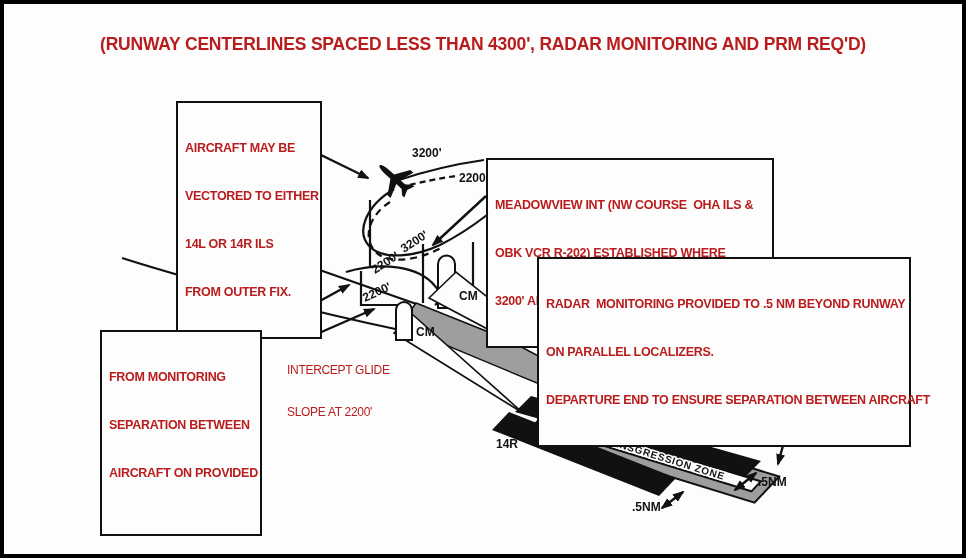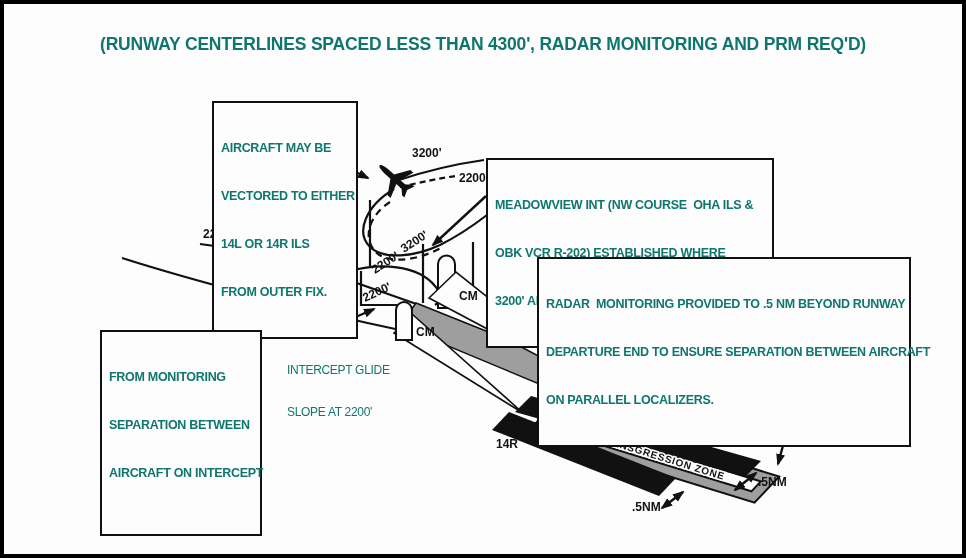--- a/index.html
+++ b/index.html
@@ -1,30 +1,30 @@
 <!DOCTYPE html>
 <html><head>
 <meta charset="utf-8">
 <style>
   html,body{margin:0;padding:0;background:#e8e8e8;}
   #frame{
     position:relative;width:966px;height:558px;box-sizing:border-box;
     background:#fdfdfd;border:4px solid #000;overflow:hidden;
-    font-family:"Liberation Sans",sans-serif;color:#0f766e;
+    font-family:"Liberation Sans",sans-serif;color:#b91c1c;
   }
   #title{
     position:absolute;top:30px;left:0;width:100%;text-align:center;
     font-size:17.5px;font-weight:700;letter-spacing:-0.2px;white-space:pre;
   }
   .callout{
     position:absolute;box-sizing:border-box;background:#fdfdfd;
     border:2px solid #111;padding:5px 7px;font-size:12.5px;font-weight:700;
     line-height:16px;letter-spacing:-0.3px;white-space:pre;z-index:5;
   }
-  #vector-box{left:172px;top:97px;width:146px;margin-left:36px;}
+  #vector-box{left:172px;top:97px;width:146px;}
   #meadowview-box{left:482px;top:154px;width:288px;}
   #radar-right-box{left:533px;top:253px;width:374px;}
   #radar-left-box{left:96px;top:326px;width:162px;}
   #intercept-note{
     position:absolute;left:283px;top:331px;font-size:12px;font-weight:400;
     line-height:14px;letter-spacing:-0.3px;white-space:pre;z-index:4;
   }
   svg{position:absolute;left:0;top:0;z-index:1;}
   svg text{font-family:"Liberation Sans",sans-serif;font-weight:700;fill:#111;}
   .lbl{font-size:12px;}
@@ -129,28 +129,28 @@
   </div>
 
   <div id="meadowview-box" class="callout">
     <div>MEADOWVIEW INT (NW COURSE  OHA ILS &amp;</div>
     <div>OBK VCR R-202) ESTABLISHED WHERE</div>
     <div>3200' ALTITUDE INTERCEPTS GLIDE SLOPE.</div>
   </div>
 
   <div id="radar-right-box" class="callout">
     <div>RADAR  MONITORING PROVIDED TO .5 NM BEYOND RUNWAY</div>
+    <div>ON PARALLEL LOCALIZERS.</div>
     <div>DEPARTURE END TO ENSURE SEPARATION BETWEEN AIRCRAFT</div>
-    <div>ON PARALLEL LOCALIZERS.</div>
   </div>
 
   <div id="radar-left-box" class="callout">
     <div>FROM MONITORING</div>
     <div>SEPARATION BETWEEN</div>
-    <div>AIRCRAFT ON INTERCEPT</div>
+    <div>AIRCRAFT ON PROVIDED</div>
     
   </div>
 
   <div id="intercept-note">
     <div>INTERCEPT GLIDE</div>
     <div>SLOPE AT 2200'</div>
   </div>
 
 </div>
 

